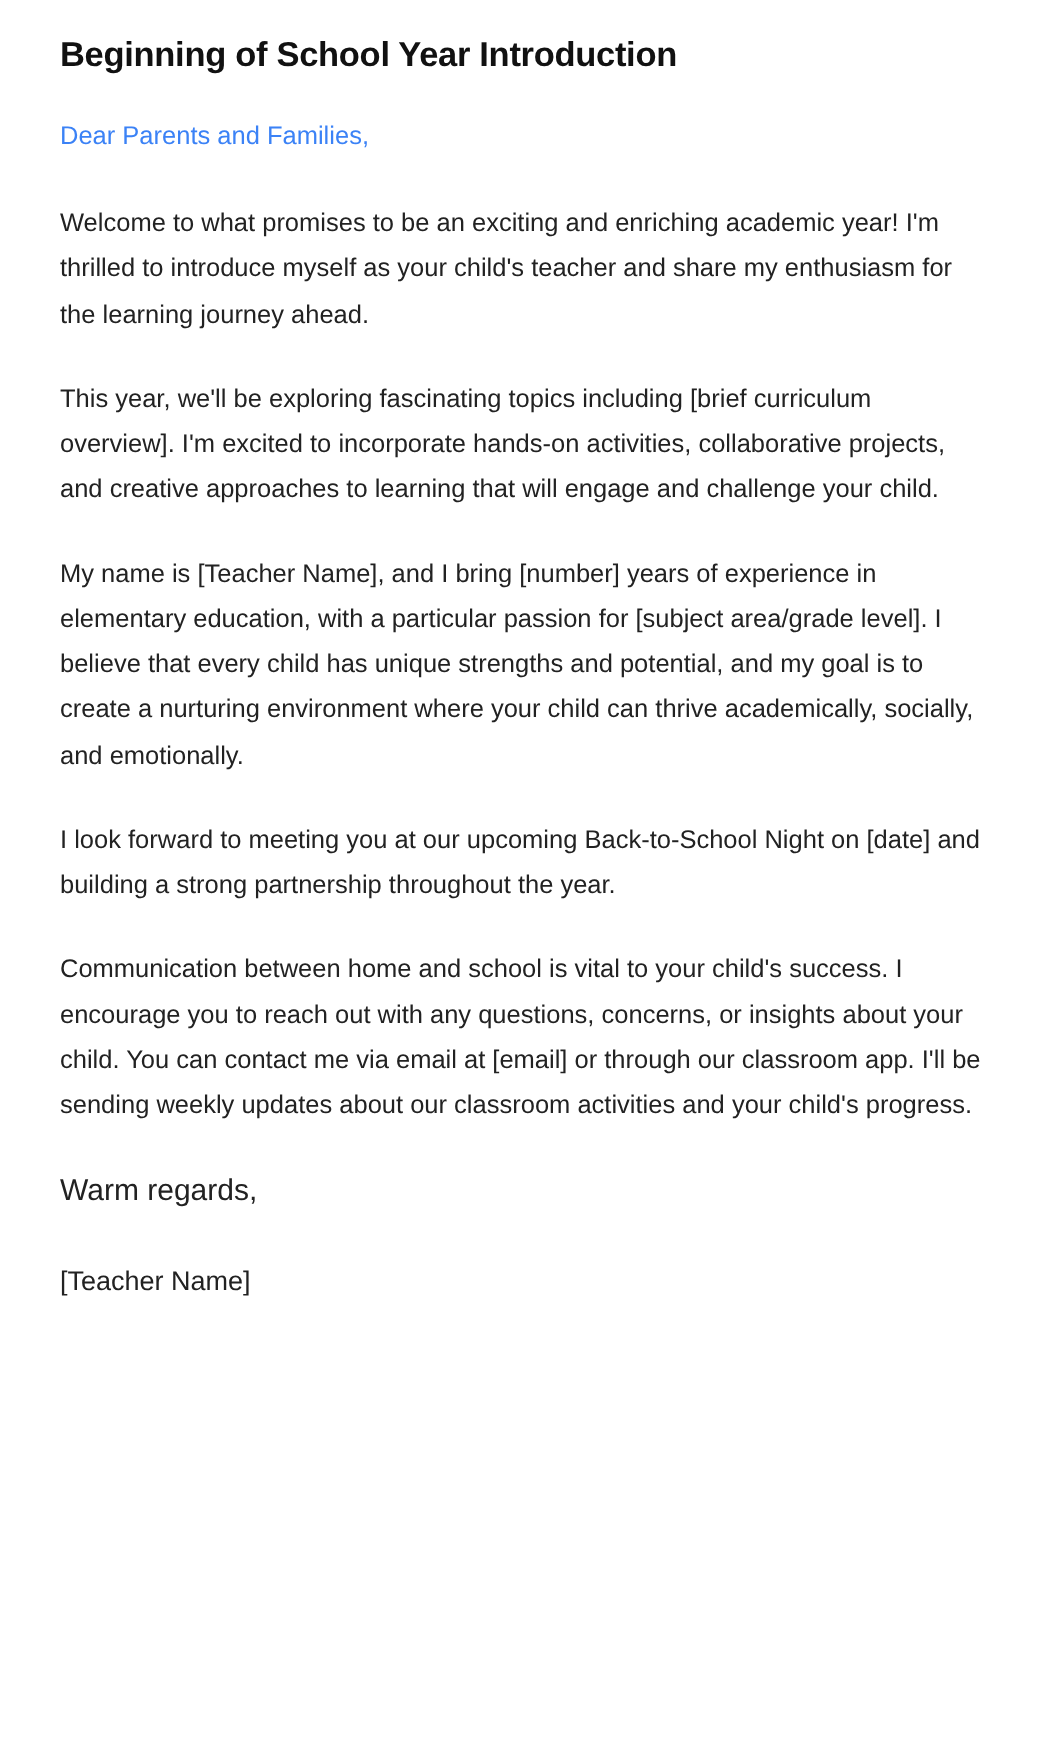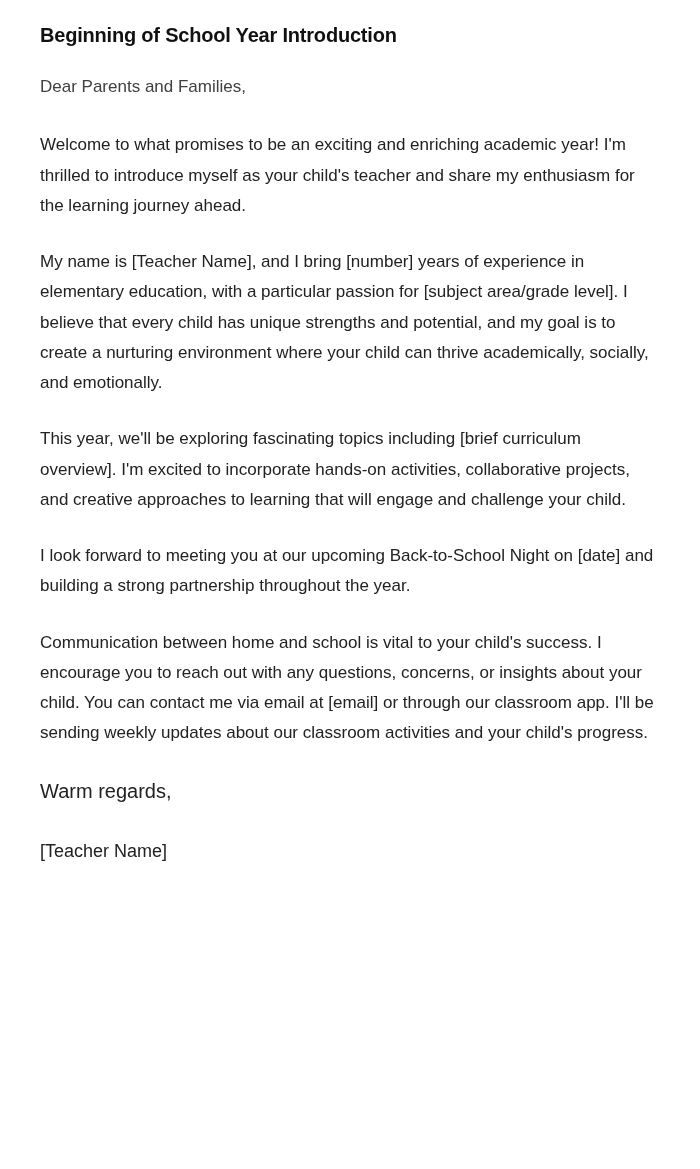--- a/index.html
+++ b/index.html
@@ -13,31 +13,31 @@
     font-family: "Liberation Sans", sans-serif;
     color: #1a1a1a;
     -webkit-font-smoothing: antialiased;
   }
   .page {
     width: 700px;
     box-sizing: border-box;
     padding: 22px 40px 30px 40px;
   }
   .doc-title {
-    font-size: 20px;
+    font-size: 23px;
     line-height: 1.3;
     font-weight: bold;
     color: #111111;
     margin: 0 0 26px 0;
     letter-spacing: -0.2px;
   }
   .salutation {
     font-size: 17px;
     line-height: 1.55;
-    color: #404040;
+    color: #3b82f6;
     margin: 0 0 30px 0;
   }
   .para {
     font-size: 17px;
     line-height: 1.78;
     color: #222222;
     margin: 0 0 26px 0;
   }
   .para:last-child {
     margin-bottom: 0;
@@ -59,23 +59,23 @@
 <body>
 
 <div class="page">
 
   <h1 class="doc-title">Beginning of School Year Introduction</h1>
 
   <p class="salutation">Dear Parents and Families,</p>
 
   <p class="para">Welcome to what promises to be an exciting and enriching academic year! I'm thrilled to introduce myself as your child's teacher and share my enthusiasm for the learning journey ahead.</p>
 
+  <p class="para">This year, we'll be exploring fascinating topics including [brief curriculum overview]. I'm excited to incorporate hands-on activities, collaborative projects, and creative approaches to learning that will engage and challenge your child.</p>
+
   <p class="para">My name is [Teacher Name], and I bring [number] years of experience in elementary education, with a particular passion for [subject area/grade level]. I believe that every child has unique strengths and potential, and my goal is to create a nurturing environment where your child can thrive academically, socially, and emotionally.</p>
-
-  <p class="para">This year, we'll be exploring fascinating topics including [brief curriculum overview]. I'm excited to incorporate hands-on activities, collaborative projects, and creative approaches to learning that will engage and challenge your child.</p>
 
   <p class="para">I look forward to meeting you at our upcoming Back-to-School Night on [date] and building a strong partnership throughout the year.</p>
 
   <p class="para">Communication between home and school is vital to your child's success. I encourage you to reach out with any questions, concerns, or insights about your child. You can contact me via email at [email] or through our classroom app. I'll be sending weekly updates about our classroom activities and your child's progress.</p>
 
   <p class="closing">Warm regards,</p>
 
   <p class="signature">[Teacher Name]</p>
 
 </div>

